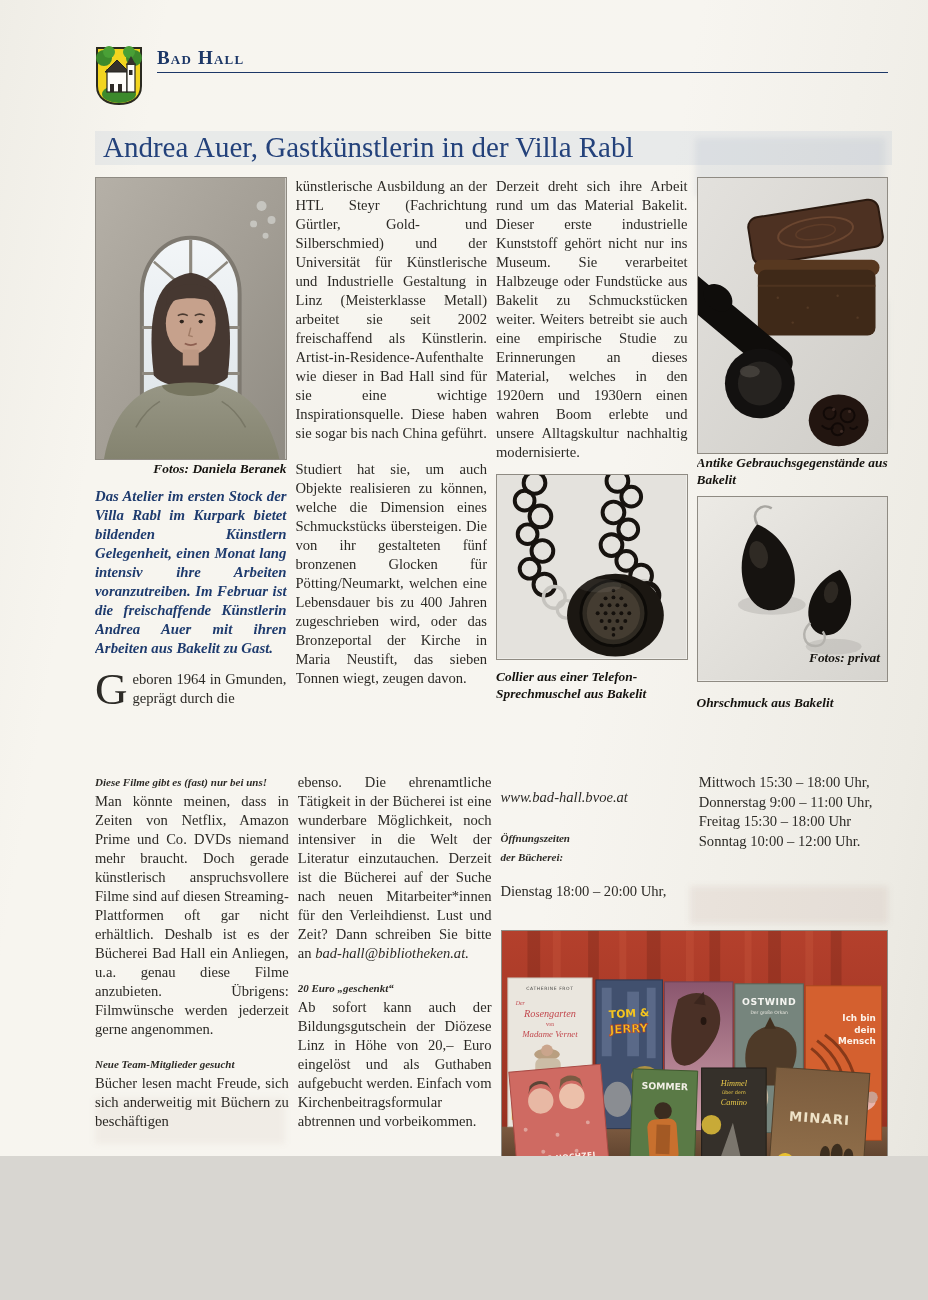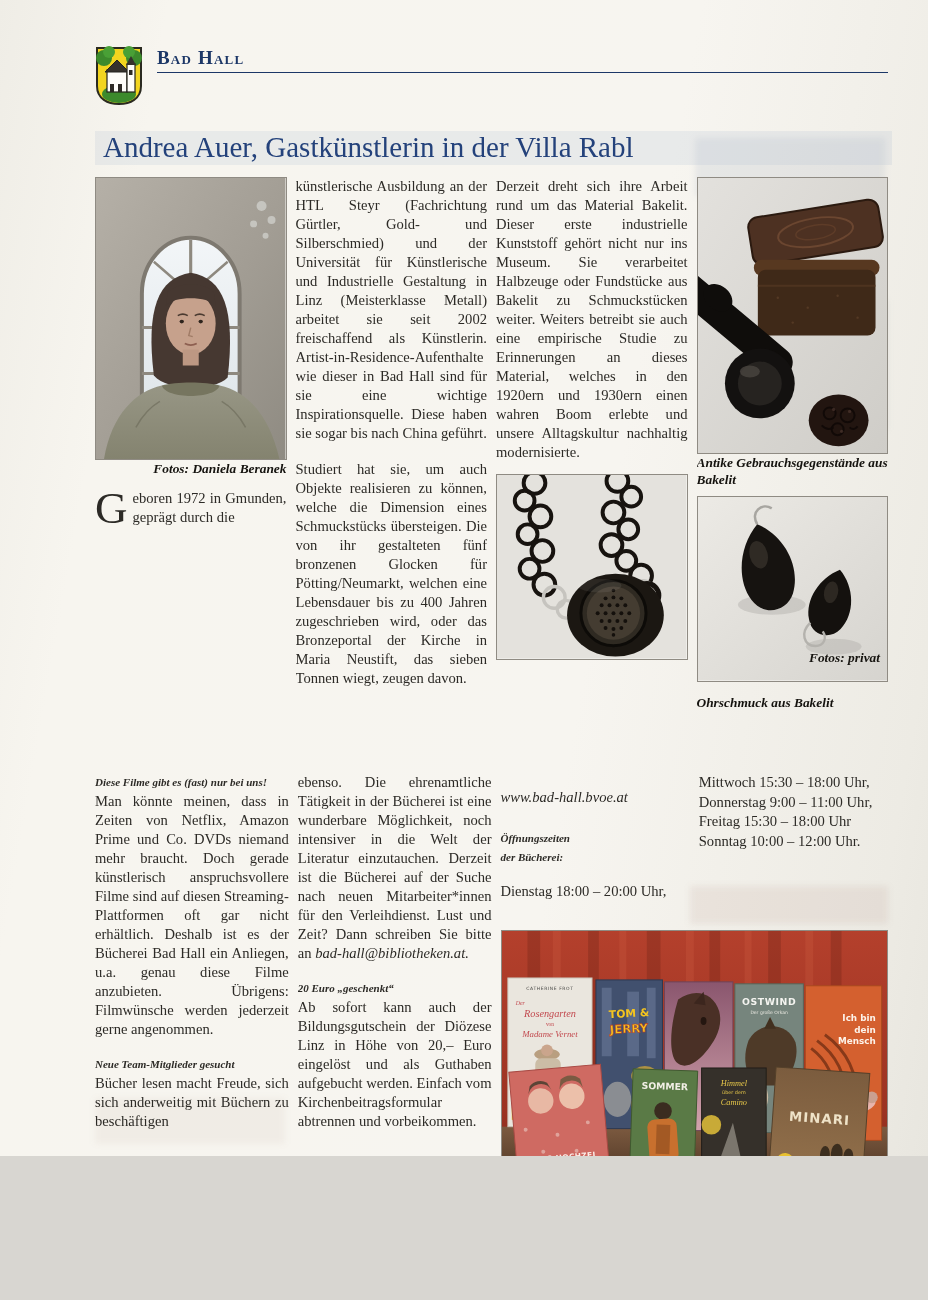--- a/index.html
+++ b/index.html
@@ -130,21 +130,22 @@
             <ellipse cx="105" cy="144" rx="2.2" ry="1.8" fill="#2e241d"></ellipse>
             <path d="M95,150 l-2,8 l4,1" stroke="#a07b66" stroke-width="1.4" fill="none"></path>
             <path d="M89,166 q6,3 12,0" stroke="#8d5f50" stroke-width="1.8" fill="none"></path>
             <rect x="87" y="172" width="16" height="16" fill="#bd9883"></rect>
             <path d="M8,282 C16,236 40,214 66,208 C82,220 108,220 124,208 C152,214 174,238 184,282 Z" fill="url(#hood)"></path>
             <path d="M66,208 C80,204 110,204 124,208 C120,222 70,222 66,208 Z" fill="#76755f"></path>
             <path d="M40,250 q10,-18 24,-26 M150,250 q-10,-18 -24,-26" stroke="#6f6e5c" stroke-width="1.5" fill="none" opacity="0.7"></path>
           </svg>
         </div>
         <div class="caption right">Fotos: Daniela Beranek</div>
-        <p class="intro"><span class="dc">G</span><span>eboren 1972 in Gmunden, geprägt durch die</span></p>
+        <p class="lead">Das Atelier im ersten Stock der Villa Rabl im Kurpark bietet bildenden Künstlern Gelegenheit, einen Monat lang intensiv ihre Arbeiten voranzutreiben. Im Februar ist die freischaffende Künstlerin Andrea Auer mit ihren Arbeiten aus Bakelit zu Gast.</p>
+        <p class="intro"><span class="dc">G</span><span>eboren 1964 in Gmunden, geprägt durch die</span></p>
       </div>
 
       <div class="col">
         <p>künstlerische Ausbildung an der HTL Steyr (Fachrichtung Gürtler, Gold- und Silberschmied) und der Universität für Künstlerische und Industrielle Gestaltung in Linz (Meisterklasse Metall) arbeitet sie seit 2002 freischaffend als Künstlerin. Artist-in-Residence-Aufenthalte wie dieser in Bad Hall sind für sie eine wichtige Inspirationsquelle. Diese haben sie sogar bis nach China geführt.</p>
         <p class="para-gap">Studiert hat sie, um auch Objekte realisieren zu können, welche die Dimension eines Schmuckstücks übersteigen. Die von ihr gestalteten fünf bronzenen Glocken für Pötting/Neumarkt, welchen eine Lebensdauer bis zu 400 Jahren zugeschrieben wird, oder das Bronzeportal der Kirche in Maria Neustift, das sieben Tonnen wiegt, zeugen davon.</p>
       </div>
 
       <div class="col">
         <p>Derzeit dreht sich ihre Arbeit rund um das Material Bakelit. Dieser erste industrielle Kunststoff gehört nicht nur ins Museum. Sie verarbeitet Halbzeuge oder Fundstücke aus Bakelit zu Schmuckstücken weiter. Weiters betreibt sie auch eine empirische Studie zu Erinnerungen an dieses Material, welches in den 1920ern und 1930ern einen wahren Boom erlebte und unsere Alltagskultur nachhaltig modernisierte.</p>
         <div class="photo-frame mt12">
@@ -194,20 +195,21 @@
                 <circle cx="126" cy="125" r="2"></circle>
               <circle cx="118" cy="156" r="2"></circle>
                 <circle cx="110" cy="155" r="2"></circle>
                 <circle cx="126" cy="155" r="2"></circle>
               <circle cx="118" cy="117" r="1.8"></circle>
                 <circle cx="118" cy="162" r="1.8"></circle>
             </g>
             <ellipse cx="104" cy="112" rx="22" ry="7" fill="#ffffff" opacity="0.07"></ellipse>
           </svg>
         </div>
+        <div class="caption mt8">Collier aus einer Telefon-Sprechmuschel aus Bakelit</div>
       </div>
 
       <div class="col">
         <div class="photo-frame">
           <svg viewBox="0 0 190 276">
             <defs>
               <linearGradient id="paperbg" x1="0" y1="0" x2="1" y2="1">
                 <stop offset="0" stop-color="#e3e1dd"></stop>
                   <stop offset="1" stop-color="#cfcdc8"></stop>
               </linearGradient>

